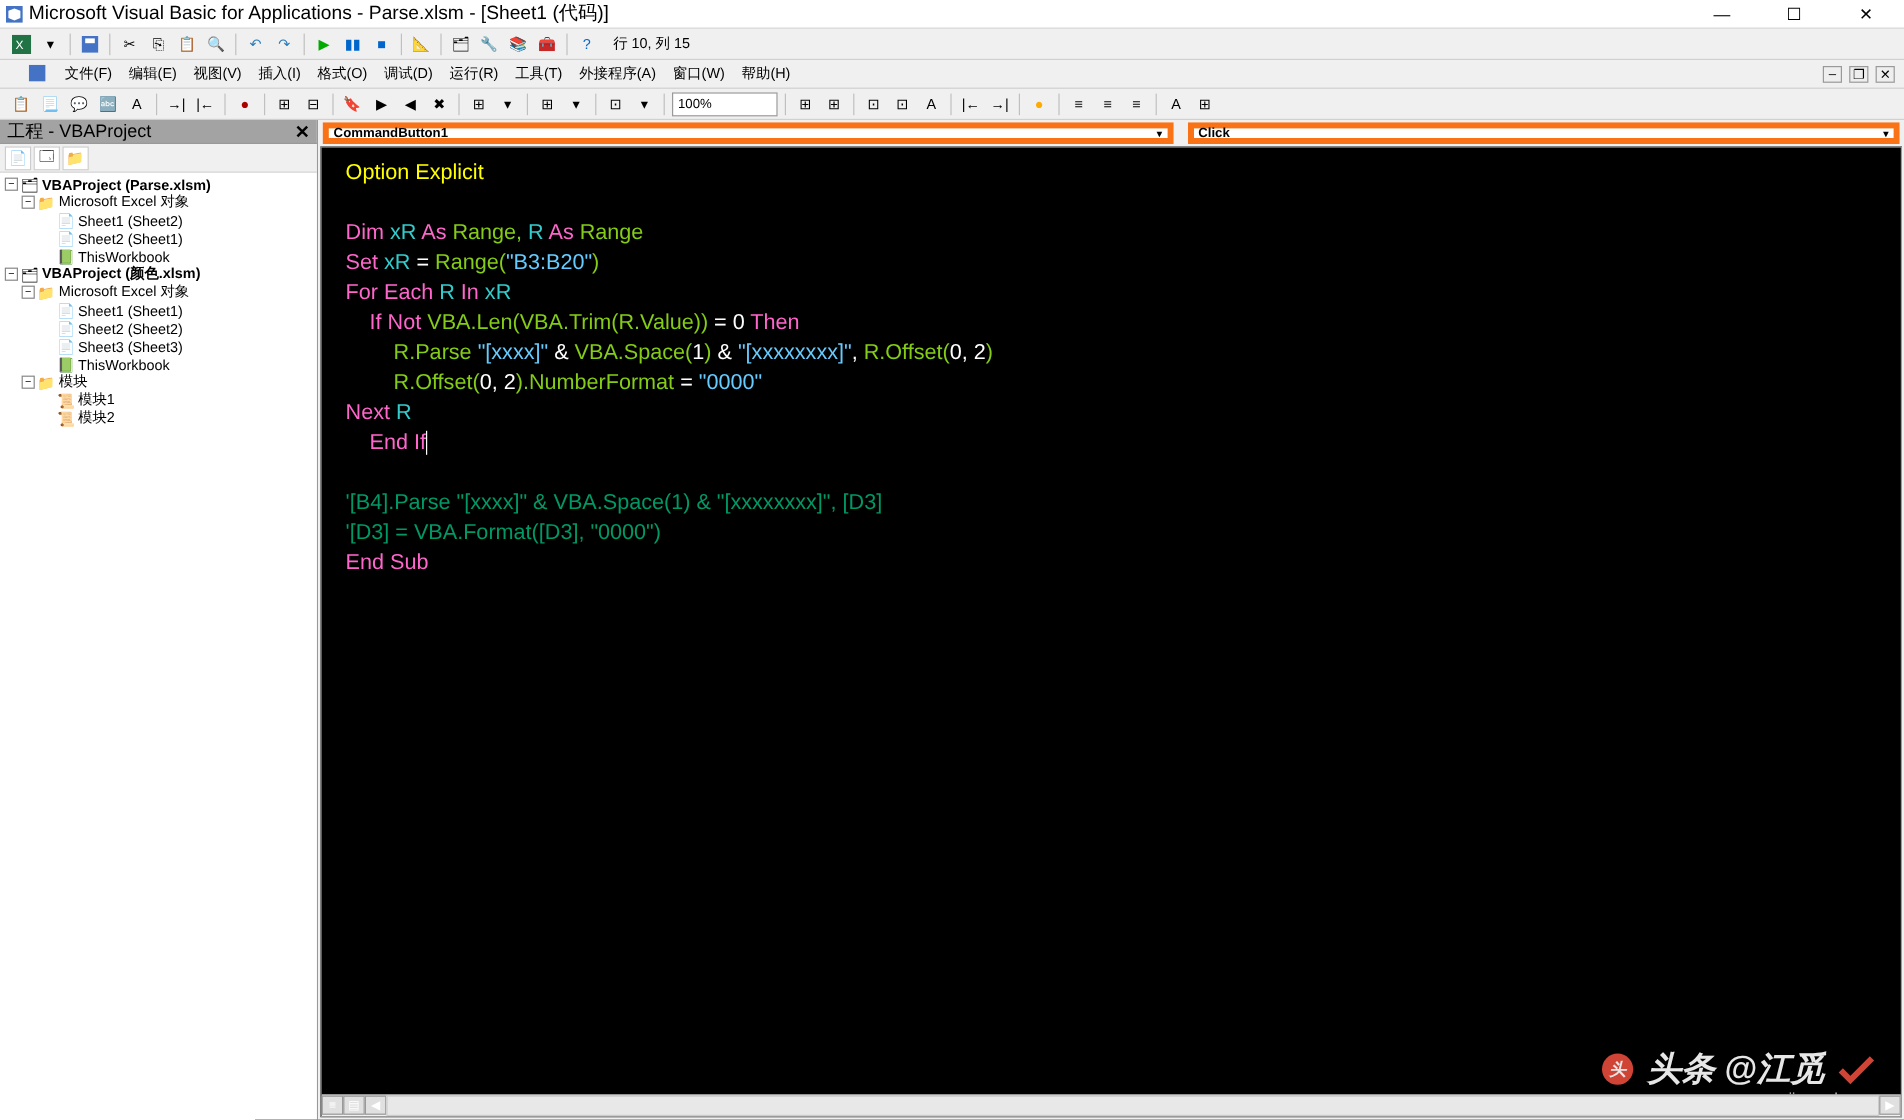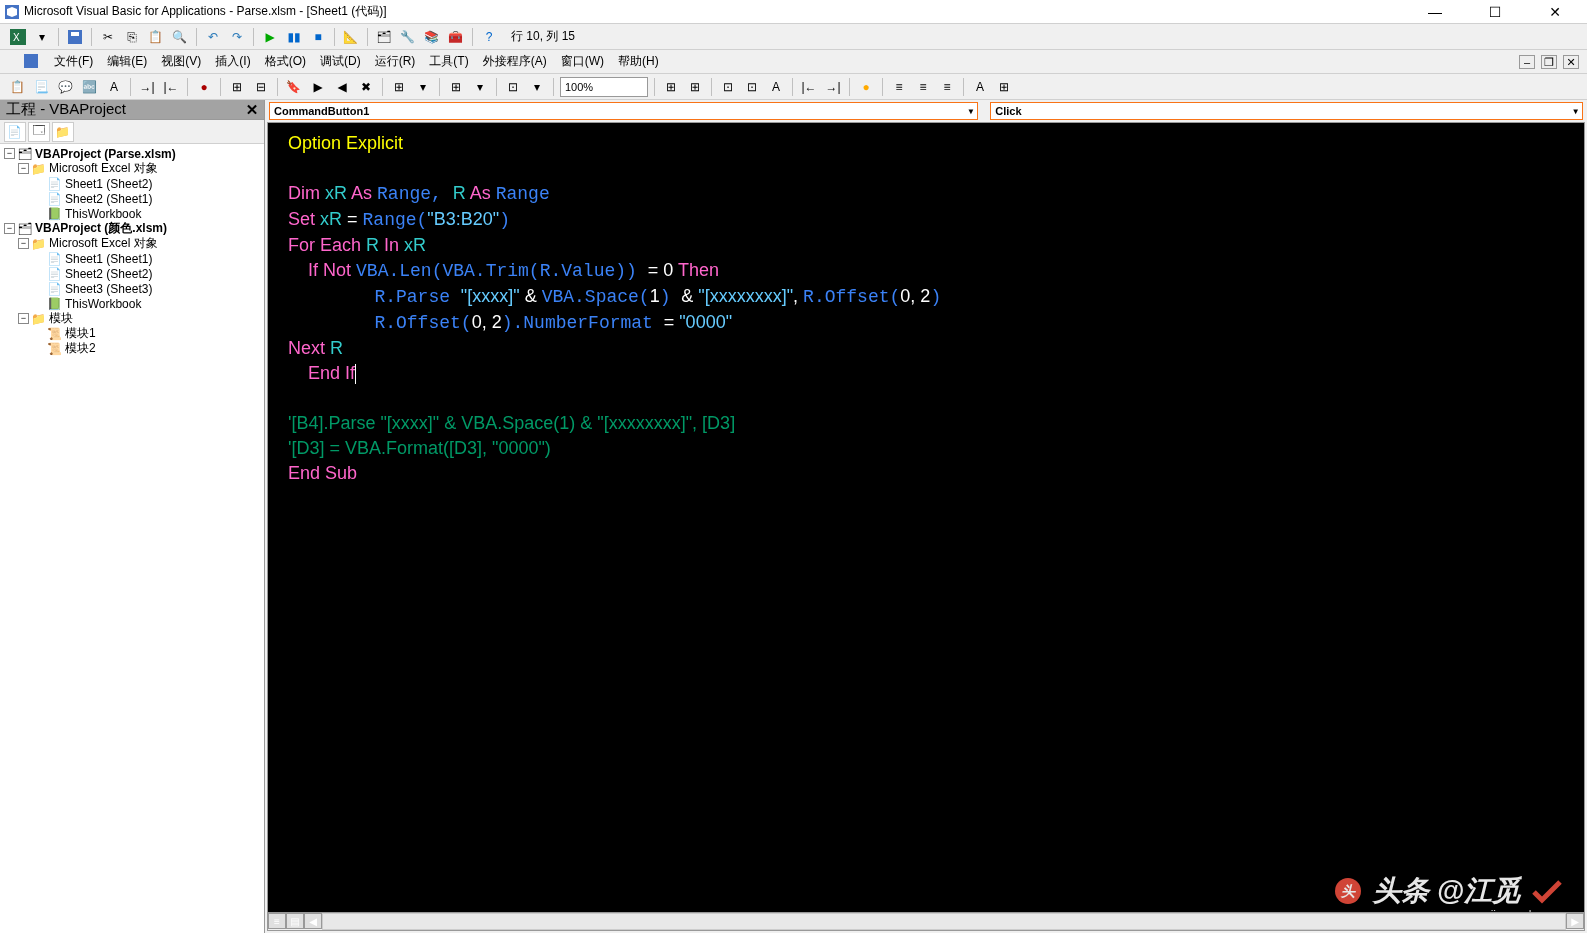--- a/index.html
+++ b/index.html
@@ -1,20 +1,20 @@
 <!DOCTYPE html>
 <html><head>
 <meta charset="utf-8">
 <style>
 * { margin: 0; padding: 0; box-sizing: border-box; font-family: "Microsoft YaHei", "SimSun", Tahoma, sans-serif; }
 body { width: 1587px; height: 933px; background: #f0f0f0; overflow: hidden; font-size: 12px; }
 
 .titlebar { height: 24px; background: #fff; display: flex; align-items: center; padding: 0 4px; border-bottom: 1px solid #d0d0d0; }
 .titlebar .icon { width: 16px; height: 16px; margin-right: 4px; display: flex; align-items: center; justify-content: center; }
-.titlebar .title { flex: 1; font-size: 12px; }
+.titlebar .title { flex: 1; font-size: 16px; }
 .titlebar .win-controls { display: flex; gap: 20px; padding-right: 8px; }
 .titlebar .win-btn { width: 40px; text-align: center; cursor: pointer; font-size: 14px; }
 
 .toolbar1 { height: 26px; background: #f0f0f0; display: flex; align-items: center; padding: 0 8px; gap: 4px; border-bottom: 1px solid #d0d0d0; }
 .toolbar1 .tb-btn { width: 20px; height: 20px; display: flex; align-items: center; justify-content: center; cursor: pointer; }
 .toolbar1 .sep { width: 1px; height: 18px; background: #c0c0c0; margin: 0 2px; }
 .toolbar1 .status-text { margin-left: 8px; font-size: 12px; }
 
 .menubar { height: 24px; background: #f0f0f0; display: flex; align-items: center; padding: 0 24px; gap: 2px; border-bottom: 1px solid #d0d0d0; position: relative; }
 .menubar .menu-icon { width: 16px; height: 16px; margin-right: 6px; }
@@ -38,31 +38,31 @@
 .tree-node { display: flex; align-items: center; height: 15px; white-space: nowrap; }
 .tree-node .expander { width: 11px; height: 11px; border: 1px solid #888; display: flex; align-items: center; justify-content: center; font-size: 9px; margin-right: 2px; cursor: pointer; line-height: 1; }
 .tree-node .node-icon { width: 16px; height: 14px; margin-right: 2px; display: flex; align-items: center; justify-content: center; }
 .tree-node .node-label { cursor: pointer; }
 .indent-0 { padding-left: 2px; }
 .indent-1 { padding-left: 16px; }
 .indent-2 { padding-left: 32px; }
 
 .right-panel { flex: 1; display: flex; flex-direction: column; background: #f0f0f0; }
 .dropdown-bar { height: 22px; display: flex; gap: 4px; padding: 2px 4px; background: #f0f0f0; }
-.dropdown-bar select, .dropdown-bar .dd { flex: 1; height: 18px; border: 1px solid #f97316; background: #fff; font-size: 11px; font-family: "SimSun", monospace; font-weight: bold; padding: 0 4px; display: flex; align-items: center; position: relative; }
+.dropdown-bar select, .dropdown-bar .dd { flex: 1; height: 18px; border: 5px solid #f97316; background: #fff; font-size: 11px; font-family: "SimSun", monospace; font-weight: bold; padding: 0 4px; display: flex; align-items: center; position: relative; }
 .dropdown-bar .dd::after { content: "▼"; position: absolute; right: 4px; font-size: 8px; }
 .dd-left { flex: 1.2 !important; margin-right: 8px; }
 
 .code-area { flex: 1; background: #000; color: #fff; font-family: "Microsoft YaHei", Consolas, monospace; font-size: 18px; padding: 8px 20px; overflow: auto; position: relative; border: 1px solid #999; margin: 0 2px 2px 2px; }
 .code-line { line-height: 25px; white-space: pre; }
 .kw-yellow { color: #ffff00; }
 .kw-magenta { color: #ff66cc; }
 .kw-cyan { color: #66ccff; }
 .kw-teal { color: #33cccc; }
-.kw-skyblue { color: #3b82f6; font-family: Liberation Mono, monospace; }
+.kw-skyblue { color: #84cc16; }
 .kw-white { color: #ffffff; }
 .kw-green { color: #009966; }
 
 .code-ruler { position: absolute; left: 0; bottom: 0; height: 18px; width: 100%; background: #f0f0f0; border-top: 1px solid #999; display: flex; }
 .ruler-btn { width: 18px; height: 16px; border: 1px solid #999; background: #e0e0e0; cursor: pointer; font-size: 10px; display: flex; align-items: center; justify-content: center; }
 
 .watermark { position: absolute; bottom: 20px; right: 20px; color: #fff; font-size: 28px; font-weight: bold; opacity: 0.9; font-style: italic; display: flex; align-items: center; gap: 10px; }
 .watermark2 { position: absolute; bottom: 8px; right: 20px; color: #ccc; font-size: 12px; }
 
 </style>

